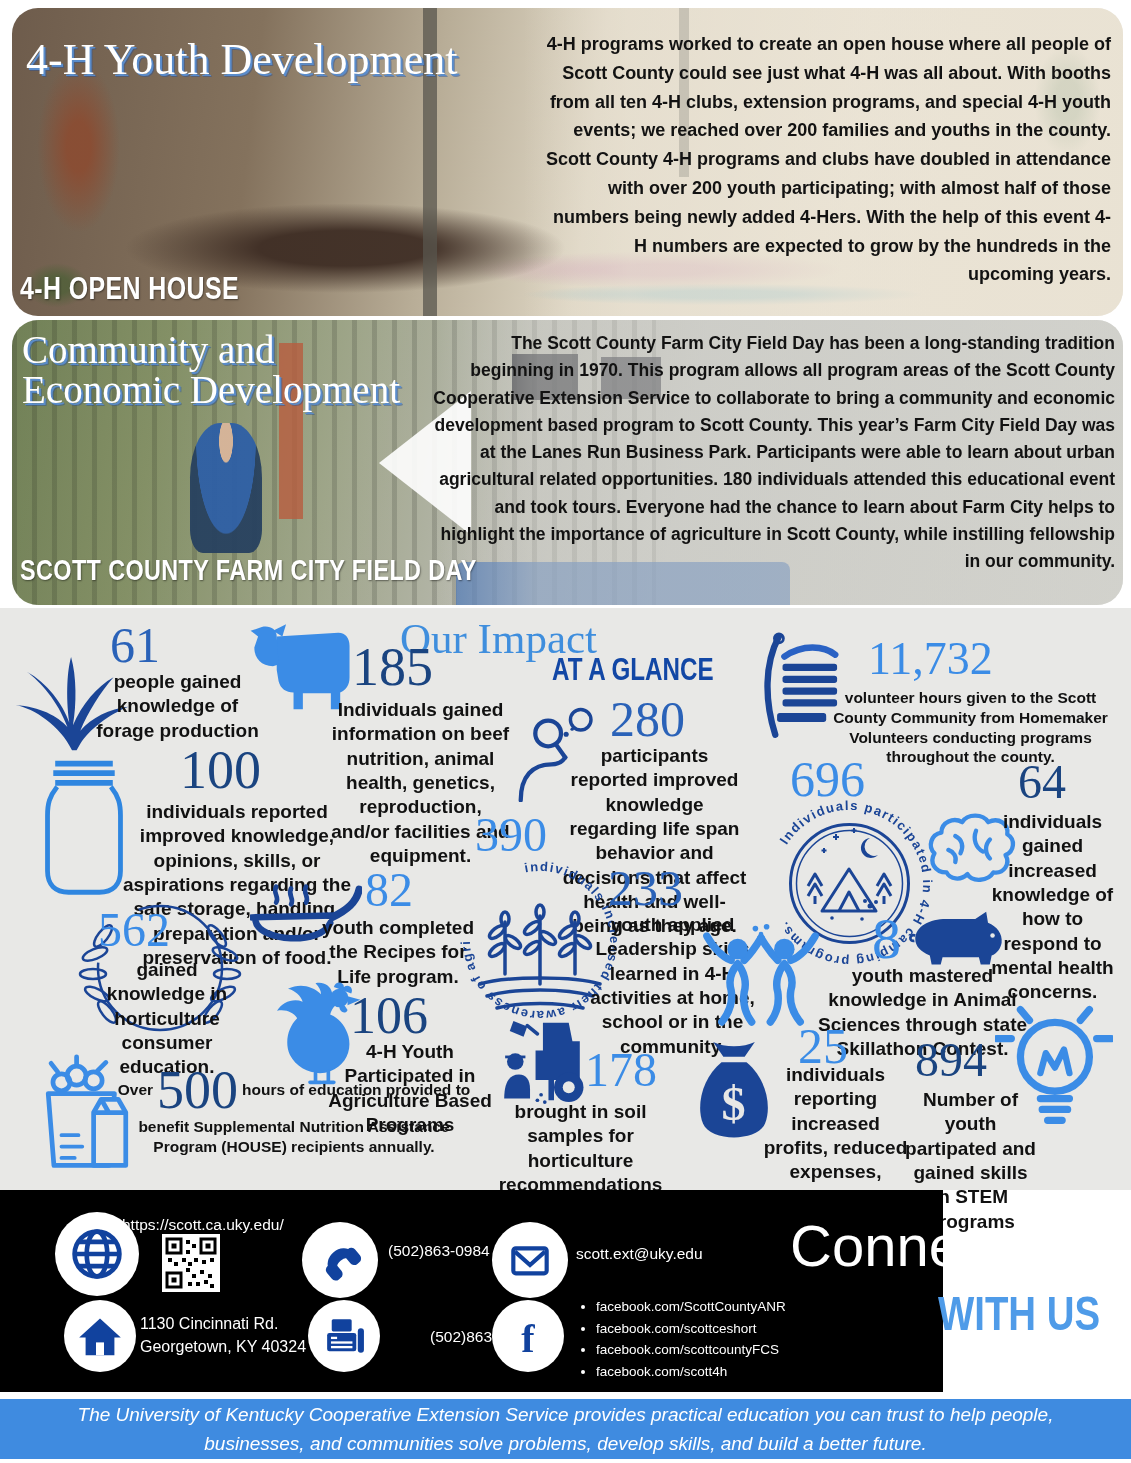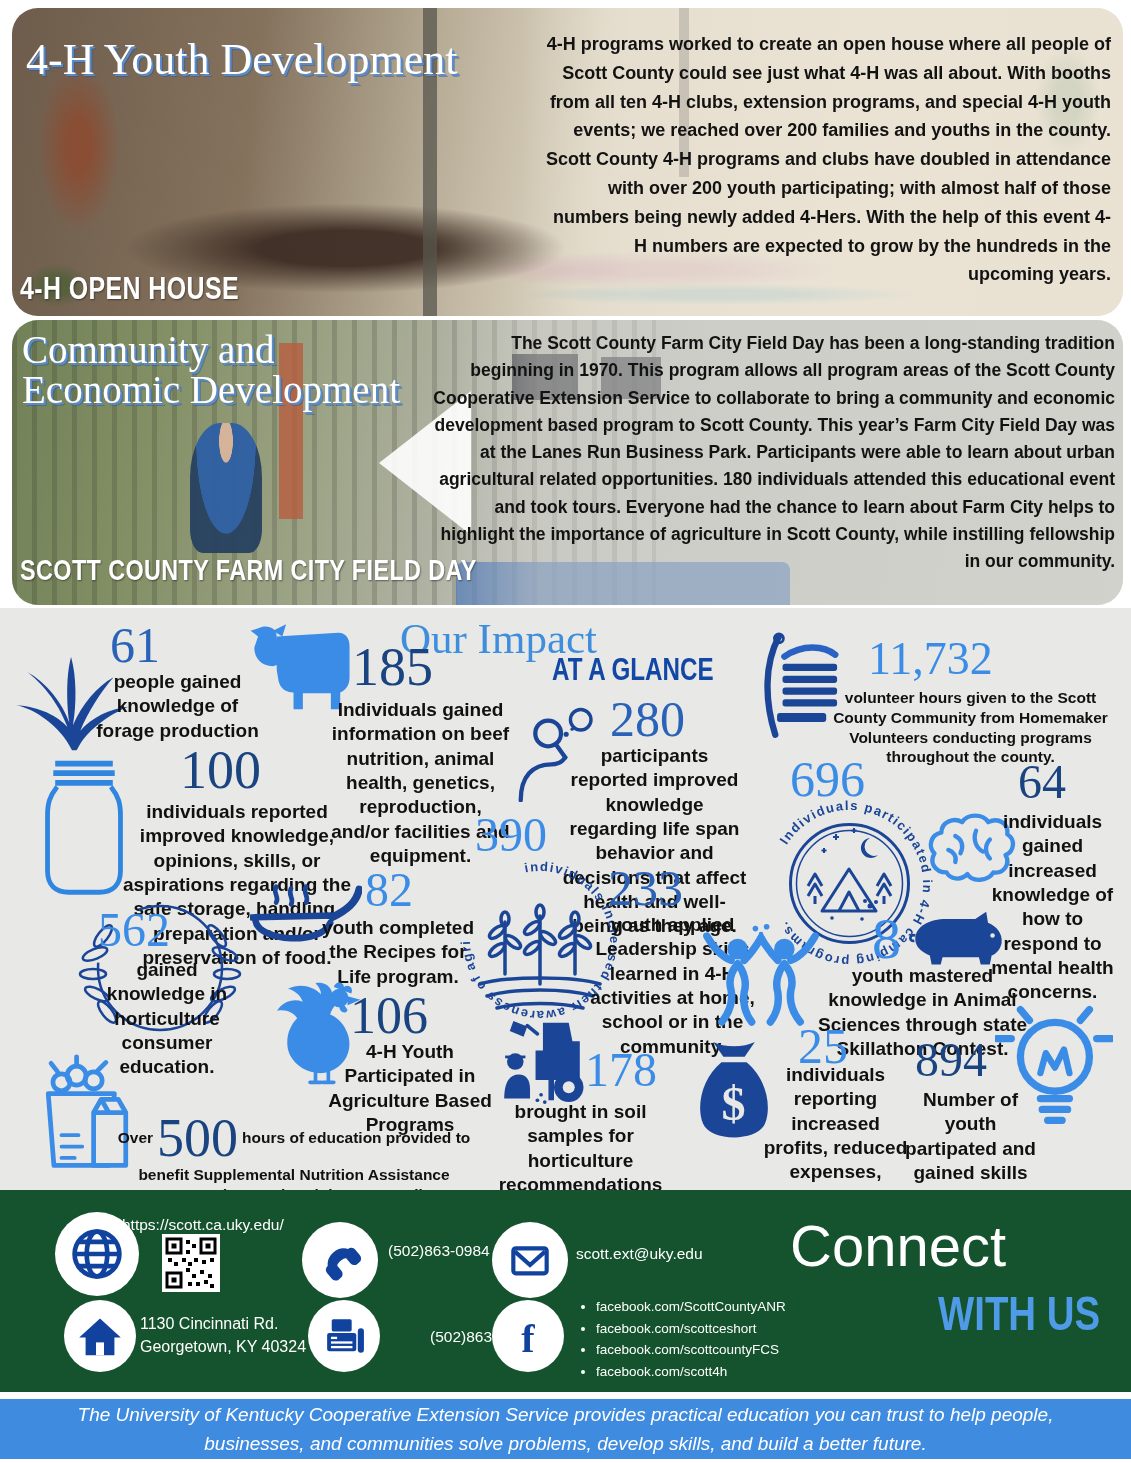--- a/index.html
+++ b/index.html
@@ -72,30 +72,30 @@
   #n-mental{left:1018px;top:150px;font-size:48px}    #i-mental{left:922px;top:202px}    #l-mental{left:985px;top:202px;width:135px}
   #n-hort{left:98px;top:298px;font-size:48px}        #i-wreath{left:75px;top:278px}     #l-hort{left:88px;top:350px;width:158px}
   #n-recipes{left:365px;top:258px;font-size:48px}    #i-recipes{left:250px;top:268px}   #l-recipes{left:318px;top:308px;width:160px}
   #n-ag{left:475px;top:203px;font-size:48px}         #badge-ag{left:445px;top:238px}
   #n-lead{left:608px;top:255px;font-size:50px}       #l-lead{left:585px;top:305px;width:175px}
   #i-highfive{left:695px;top:315px}
   #n-skill{left:872px;top:302px;font-size:58px}      #i-pig{left:908px;top:300px}       #l-skill{left:805px;top:356px;width:235px}
   #n-agprog{left:350px;top:382px;font-size:52px}     #i-chicken{left:275px;top:368px}   #l-agprog{left:315px;top:432px;width:190px}
   #i-bag{left:35px;top:445px}
   #snap-wrap{position:absolute;left:115px;top:458px;width:358px;text-align:center;}
-  .snap-line1{display:flex;align-items:center;justify-content:center;gap:4px;margin-top:48px;}
+  .snap-line1{display:flex;align-items:center;justify-content:center;gap:4px;}
   .snap-sm{font-weight:bold;font-size:15.5px;color:#111;white-space:nowrap;}
   .snap-num{font-family:"Liberation Serif",serif;font-size:54px;color:#1a4480;line-height:.9;}
   .snap-rest{font-weight:bold;font-size:15.5px;color:#111;line-height:1.3;margin-top:2px;}
   #n-soil{left:585px;top:438px;font-size:48px}       #i-soil{left:495px;top:405px}      #l-soil{left:488px;top:492px;width:185px}
   #n-fin{left:798px;top:413px;font-size:50px}        #i-money{left:690px;top:428px}     #l-fin{left:758px;top:455px;width:155px}
   #n-stem{left:915px;top:428px;font-size:48px}       #i-bulb{left:995px;top:392px}      #l-stem{left:903px;top:480px;width:135px}
 
   
-  #footer{position:absolute;left:0;top:1190px;width:1131px;height:202px;background:#14532d;color:#fff;}
+  #footer{position:absolute;left:0;top:1190px;width:943px;height:202px;background:#000000;color:#fff;}
   .circle-ic{position:absolute;background:#fff;border-radius:50%;display:flex;align-items:center;justify-content:center;}
   .ftxt{position:absolute;font-size:15.5px;color:#fff;}
   #f-globe{left:55px;top:22px;width:84px;height:84px;}
   #f-url{left:122px;top:26px;}
   #f-qr{position:absolute;left:162px;top:44px;}
   #f-phone{left:302px;top:32px;width:76px;height:76px;}
   #f-phonetxt{left:388px;top:52px;}
   #f-mail{left:492px;top:32px;width:76px;height:76px;}
   #f-mailtxt{left:576px;top:55px;}
   #f-connect{position:absolute;left:790px;top:22px;font-family:Liberation Sans, sans-serif;font-size:58px;color:#fff;}

